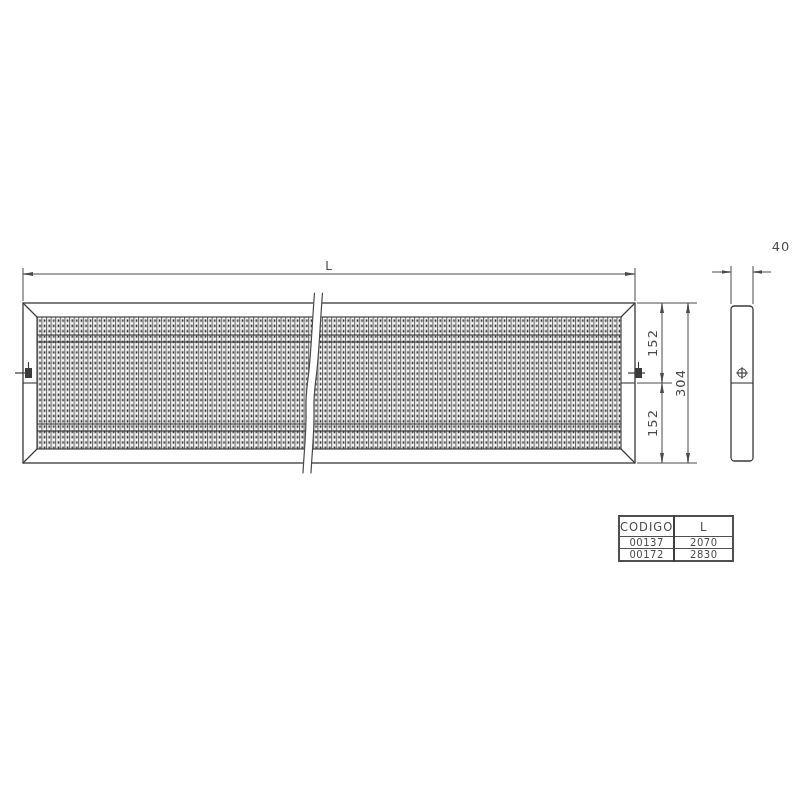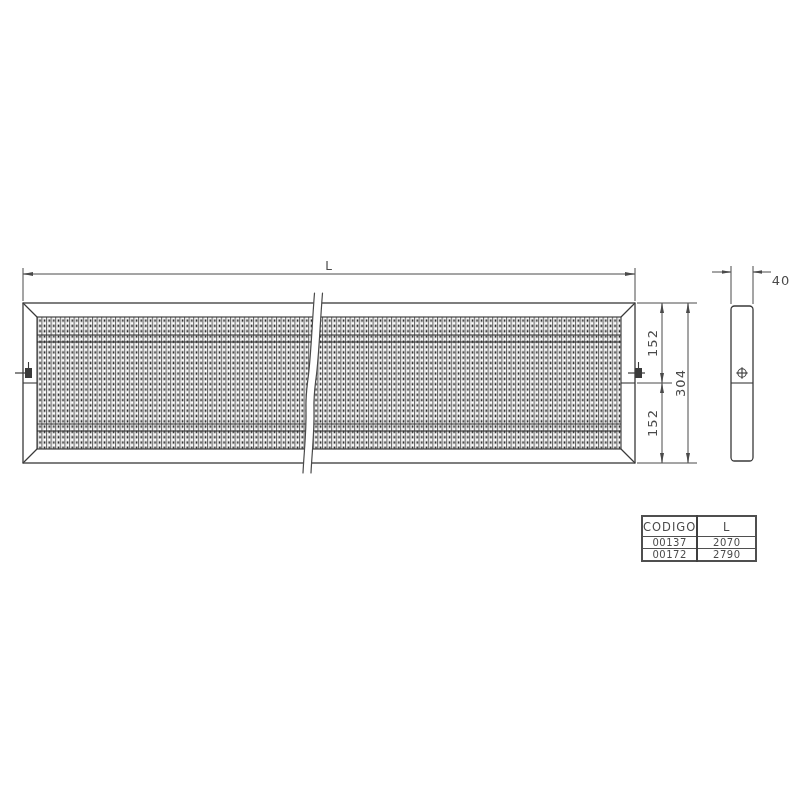--- a/index.html
+++ b/index.html
@@ -8,21 +8,21 @@
     font-family:"DejaVu Sans","Liberation Sans",sans-serif;overflow:hidden;
   }
   .drawing-svg{position:absolute;left:0;top:0;}
   .dim-label{
     position:absolute;color:#4a4a4a;font-size:13px;letter-spacing:1px;
     white-space:nowrap;transform:translate(-50%,-50%);line-height:1;
   }
   .dim-label.vertical{transform:translate(-50%,-50%) rotate(-90deg);}
   .dim-label.small{font-size:12px;}
   .spec-table{
-    position:absolute;left:641px;top:515px;border-collapse:collapse;
+    position:absolute;left:618px;top:515px;border-collapse:collapse;
     background:#ffffff;color:#4a4a4a;border:2px solid #4f4f4f;
   }
   .spec-table th,.spec-table td{
     border:1px solid #4f4f4f;font-weight:normal;text-align:center;
     padding:0;vertical-align:middle;
   }
   .spec-table .col-code{width:53px;border-right:2.5px solid #3f3f3f;}
   .spec-table .col-len{width:57px;}
   .spec-table thead th{height:19px;font-size:11.5px;letter-spacing:1px;border-bottom:1.5px solid #4f4f4f;}
   .spec-table tbody td{height:11px;font-size:10px;line-height:10px;letter-spacing:0.5px;}
@@ -129,21 +129,21 @@
       <line x1="753" y1="266" x2="753" y2="304"></line>
       <line x1="712" y1="272" x2="731" y2="272"></line>
       <line x1="753" y1="272" x2="771" y2="272"></line>
       <path d="M731,272 L722,270.2 L722,273.8 Z" stroke="none"></path>
       <path d="M753,272 L762,270.2 L762,273.8 Z" stroke="none"></path>
     </g>
   </svg>
 
   <div class="dim-label small" style="left:329px;top:266px;">L</div>
 
-  <div class="dim-label" style="left:781px;top:280px;text-align:center;">40</div>
+  <div class="dim-label" style="left:781px;top:246px;text-align:center;">40</div>
 
   <div class="dim-label vertical" style="left:652px;top:343px;">152</div>
 
   <div class="dim-label vertical" style="left:652px;top:423px;">152</div>
 
   <div class="dim-label vertical" style="left:680px;top:383px;">304</div>
 
   <table class="spec-table">
     <thead>
       <tr>
@@ -151,18 +151,18 @@
         <th class="col-len">L</th>
       </tr>
     </thead>
     <tbody>
       <tr>
         <td class="col-code">00137</td>
         <td class="col-len">2070</td>
       </tr>
       <tr>
         <td class="col-code">00172</td>
-        <td class="col-len">2790</td>
+        <td class="col-len">2830</td>
       </tr>
     </tbody>
   </table>
 
 </div>
 
 </body></html>

